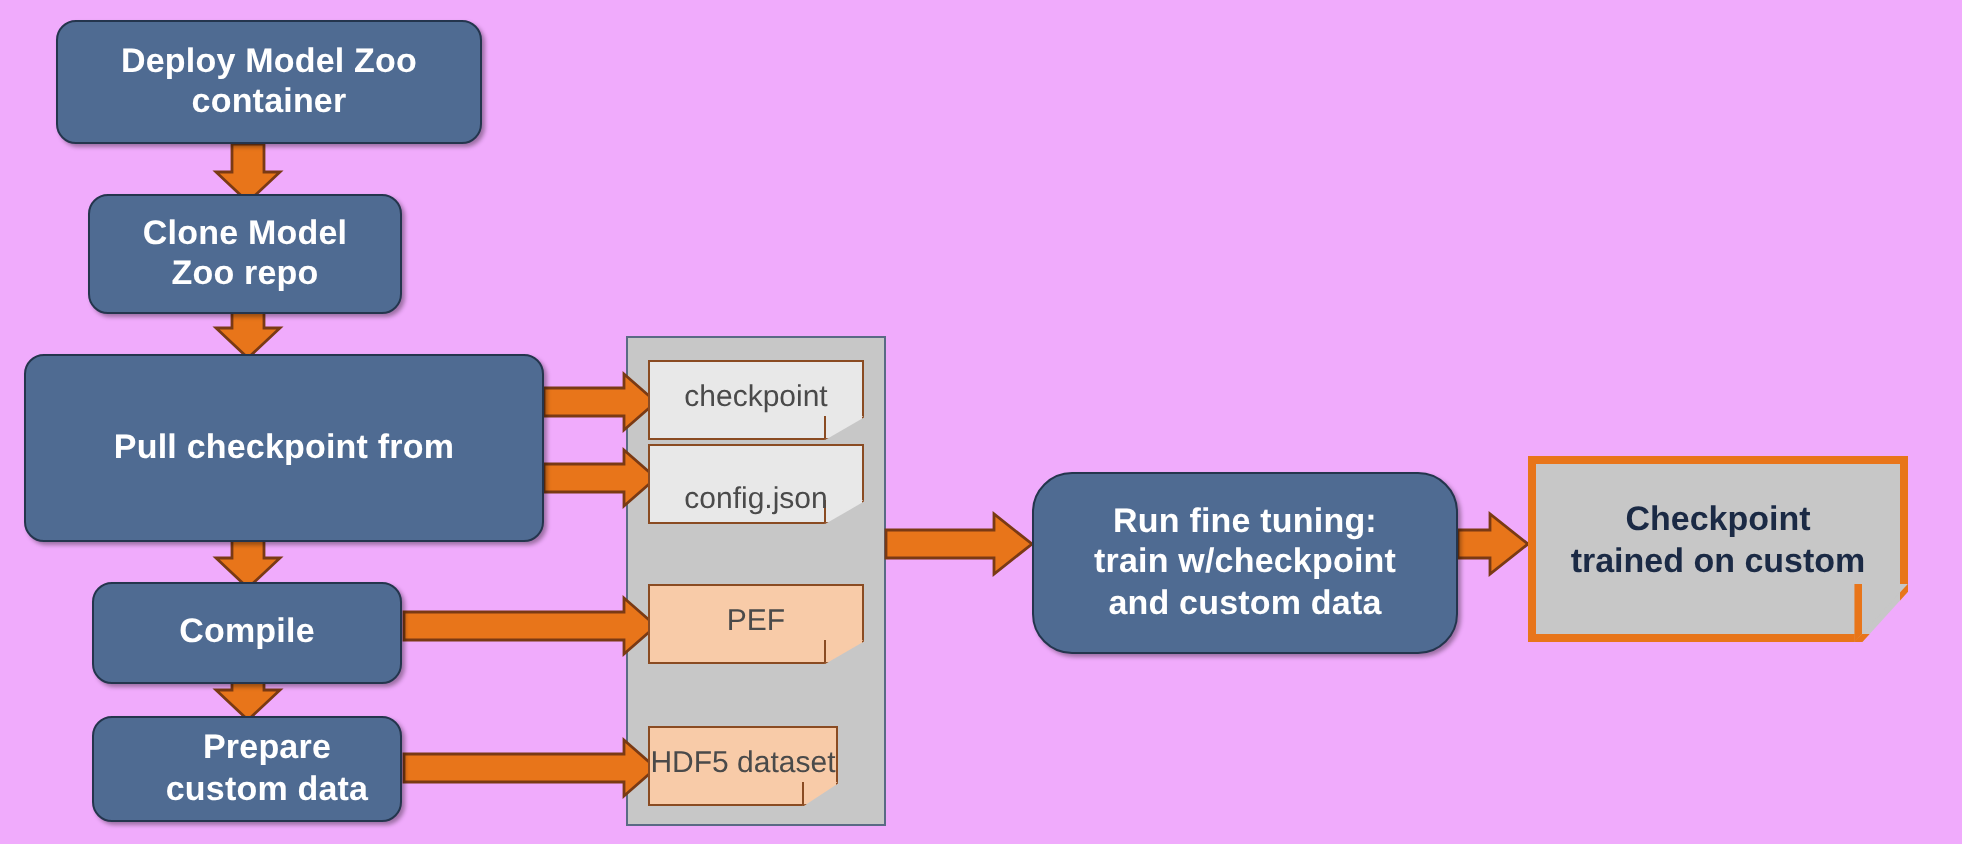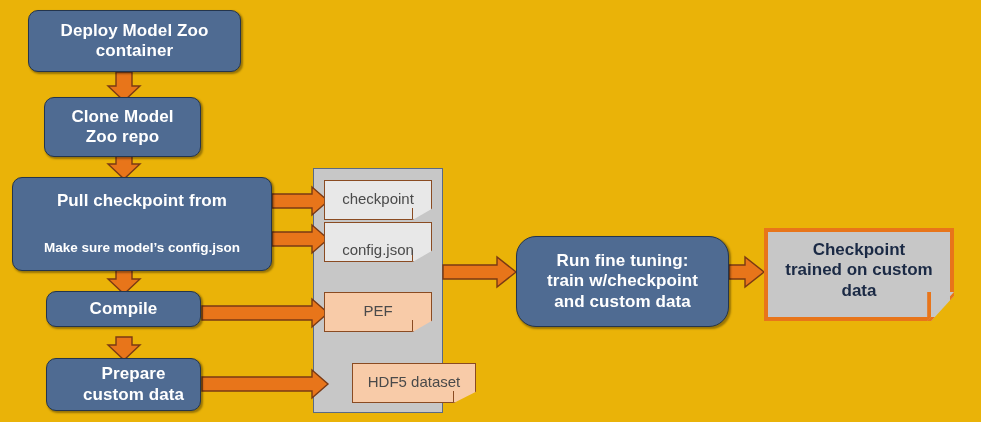--- a/index.html
+++ b/index.html
@@ -7,21 +7,21 @@
     padding: 0;
     background: #ffffff;
   }
   body {
     font-family: "Liberation Sans", sans-serif;
   }
   #canvas {
     position: relative;
     width: 981px;
     height: 422px;
-    background: #eab308;
+    background: #f0abfc;
     overflow: hidden;
   }
 
   
   .proc {
     position: absolute;
     box-sizing: border-box;
     background: #4f6b92;
     border: 1.5px solid #24354d;
     border-radius: 10px;
@@ -186,24 +186,23 @@
     <div class="t-main">container</div>
   </div>
 
   <div class="proc" style="left:44px; top:97px; width:157px; height:60px;">
     <div class="t-main">Clone Model</div>
     <div class="t-main">Zoo repo</div>
   </div>
 
   <div class="proc" style="left:12px; top:177px; width:260px; height:94px;gap:28px;">
     <div class="t-main">Pull checkpoint from</div>
-    <div class="t-sub">Make sure model’s config.json</div>
-  </div>
-
-  <div class="proc" style="left:46px; top:291px; width:155px; height:36px;">
+  </div>
+
+  <div class="proc" style="left:46px; top:291px; width:155px; height:51px;">
     <div class="t-main">Compile</div>
   </div>
 
   <div class="proc" style="left:46px; top:358px; width:155px; height:53px;padding-left:20px;">
     <div class="t-main">Prepare</div>
     <div class="t-main">custom data</div>
   </div>
 
   <div class="doc" style="left:324px; top:180px; width:108px; height:40px; --fill:#e8e8e8;">
     <div class="doc-shape"></div>
@@ -216,35 +215,34 @@
     <div class="doc-fold"></div>
     <div class="doc-label">config.json</div>
   </div>
 
   <div class="doc" style="left:324px; top:292px; width:108px; height:40px; --fill:#f8cba8;">
     <div class="doc-shape"></div>
     <div class="doc-fold"></div>
     <div class="doc-label">PEF</div>
   </div>
 
-  <div class="doc" style="left:324px; top:363px; width:124px; height:40px;margin-left:28px; --fill:#f8cba8;">
+  <div class="doc" style="left:324px; top:363px; width:95px; height:40px; --fill:#f8cba8;">
     <div class="doc-shape"></div>
     <div class="doc-fold"></div>
     <div class="doc-label">HDF5 dataset</div>
   </div>
 
   <div class="proc" style="left:516px; top:236px; width:213px; height:91px;border-radius:20px;">
     <div class="t-main">Run fine tuning:</div>
     <div class="t-main">train w/checkpoint</div>
     <div class="t-main">and custom data</div>
   </div>
 
   <div class="result" style="left:764px; top:228px; width:190px; height:93px;">
     <div class="result-shape"></div>
     <div class="result-fold"></div>
     <div class="result-label">
       <div>Checkpoint</div>
       <div>trained on custom</div>
-      <div>data</div>
     </div>
   </div>
 
 </div>
 
 </body></html>

